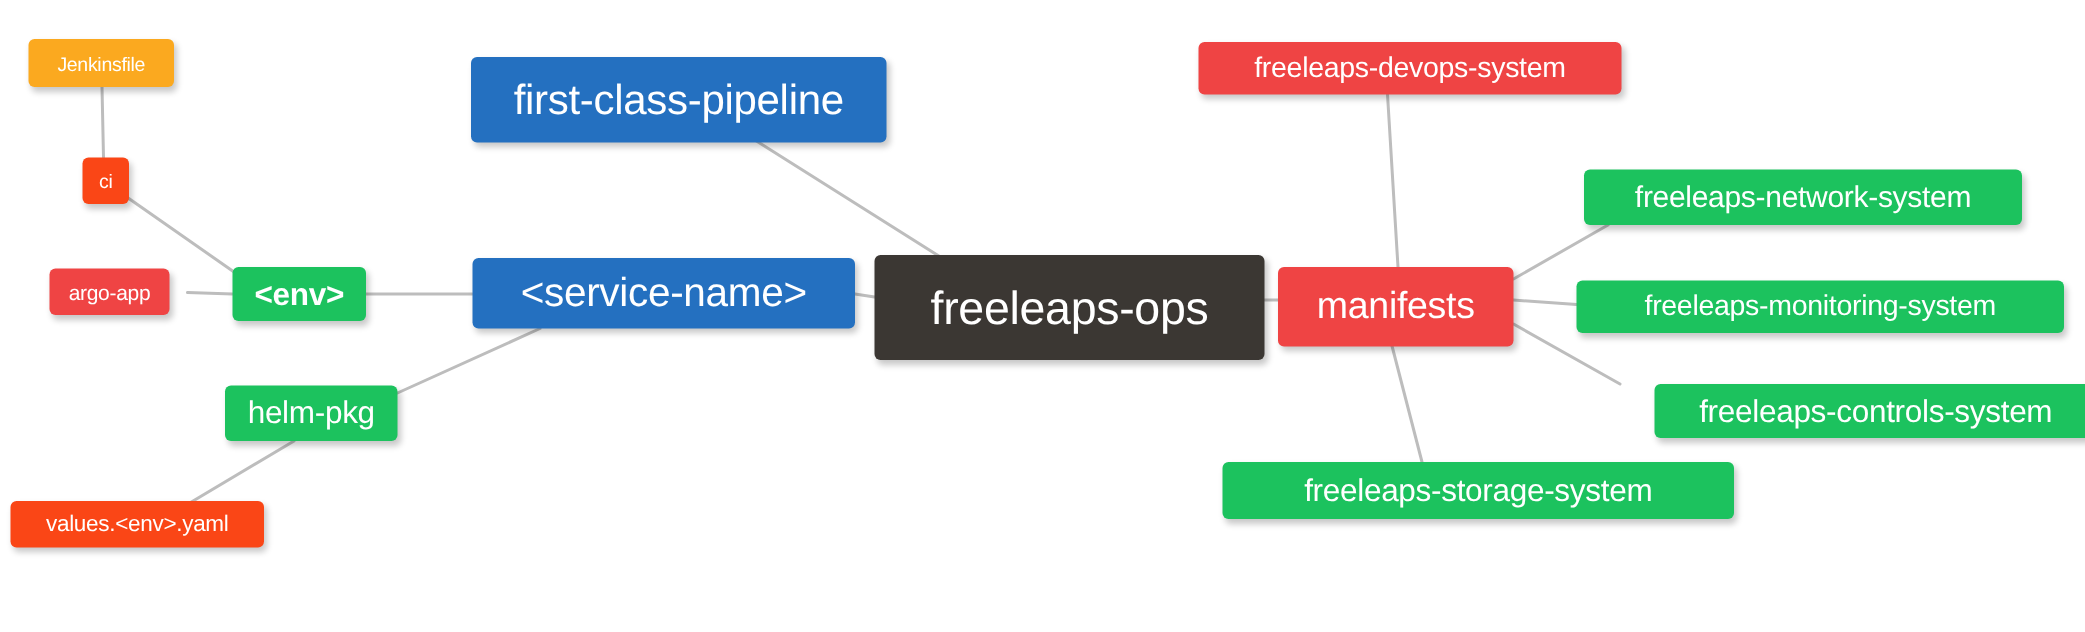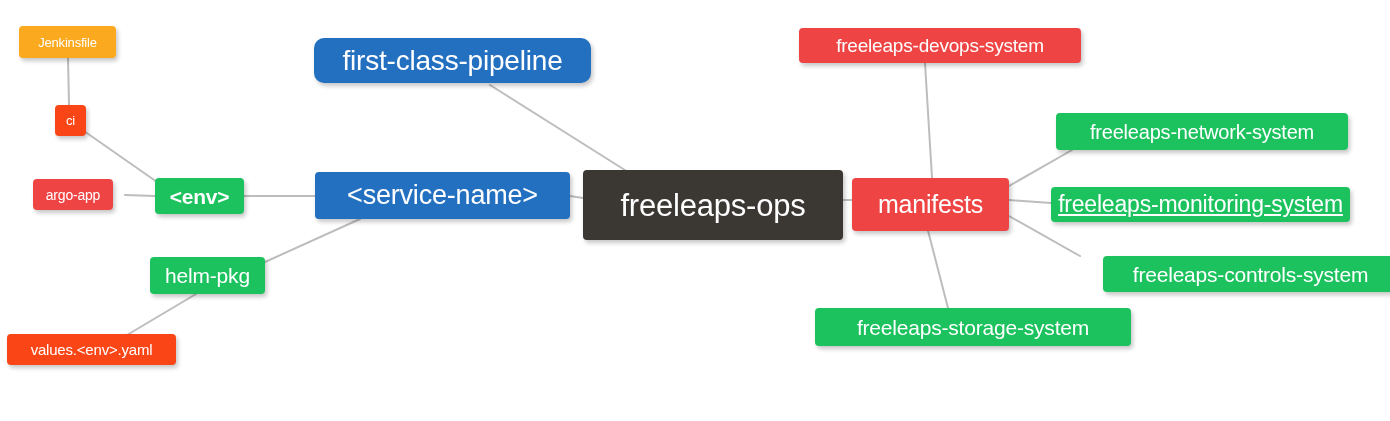--- a/index.html
+++ b/index.html
@@ -79,41 +79,41 @@
       </div>
       <div class="node" style="left: 155px; top: 178px; width: 89px; height: 36px; background: rgb(28, 194, 94); font-size: 21px; font-weight: bold;">
         <span class="node-label">&lt;env&gt;</span>
       </div>
       <div class="node" style="left: 150px; top: 257px; width: 115px; height: 37px; background: rgb(28, 194, 94); font-size: 21px;">
         <span class="node-label">helm-pkg</span>
       </div>
       <div class="node" style="left: 7px; top: 334px; width: 169px; height: 31px; background: rgb(250, 70, 22); font-size: 15px;">
         <span class="node-label">values.&lt;env&gt;.yaml</span>
       </div>
-      <div class="node" style="left: 314px; top: 38px; width: 277px; height: 45px; background: rgb(36, 112, 192); font-size: 28px; border-radius: 10px;">
+      <div class="node" style="left: 314px; top: 38px; width: 277px; height: 57px; background: rgb(36, 112, 192); font-size: 28px;">
         <span class="node-label">first-class-pipeline</span>
       </div>
       <div class="node" style="left: 315px; top: 172px; width: 255px; height: 47px; background: rgb(36, 112, 192); font-size: 27px;">
         <span class="node-label">&lt;service-name&gt;</span>
       </div>
       <div class="node" style="left: 583px; top: 170px; width: 260px; height: 70px; background: rgb(59, 55, 51); font-size: 31px;">
         <span class="node-label">freeleaps-ops</span>
       </div>
       <div class="node" style="left: 852px; top: 178px; width: 157px; height: 53px; background: #ef4444; font-size: 25px;">
         <span class="node-label">manifests</span>
       </div>
       <div class="node" style="left: 799px; top: 28px; width: 282px; height: 35px; background: #ef4444; font-size: 19px;">
         <span class="node-label">freeleaps-devops-system</span>
       </div>
       <div class="node" style="left: 1056px; top: 113px; width: 292px; height: 37px; background: rgb(28, 194, 94); font-size: 20px;">
         <span class="node-label">freeleaps-network-system</span>
       </div>
-      <div class="node" style="left: 1051px; top: 187px; width: 299px; height: 35px; background: rgb(28, 194, 94); font-size: 23px; text-decoration: underline;">
+      <div class="node" style="left: 1051px; top: 187px; width: 325px; height: 35px; background: rgb(28, 194, 94); font-size: 19px;">
         <span class="node-label">freeleaps-monitoring-system</span>
       </div>
       <div class="node" style="left: 1060px; top: 256px; width: 295px; height: 36px; background: rgb(28, 194, 94); font-size: 21px; margin-left: 43px;">
         <span class="node-label">freeleaps-controls-system</span>
       </div>
-      <div class="node" style="left: 815px; top: 308px; width: 316px; height: 38px; background: rgb(28, 194, 94); font-size: 21px;">
+      <div class="node" style="left: 815px; top: 308px; width: 341px; height: 38px; background: rgb(28, 194, 94); font-size: 21px;">
         <span class="node-label">freeleaps-storage-system</span>
       </div>
     </div>
 </div>
 
 </body></html>

